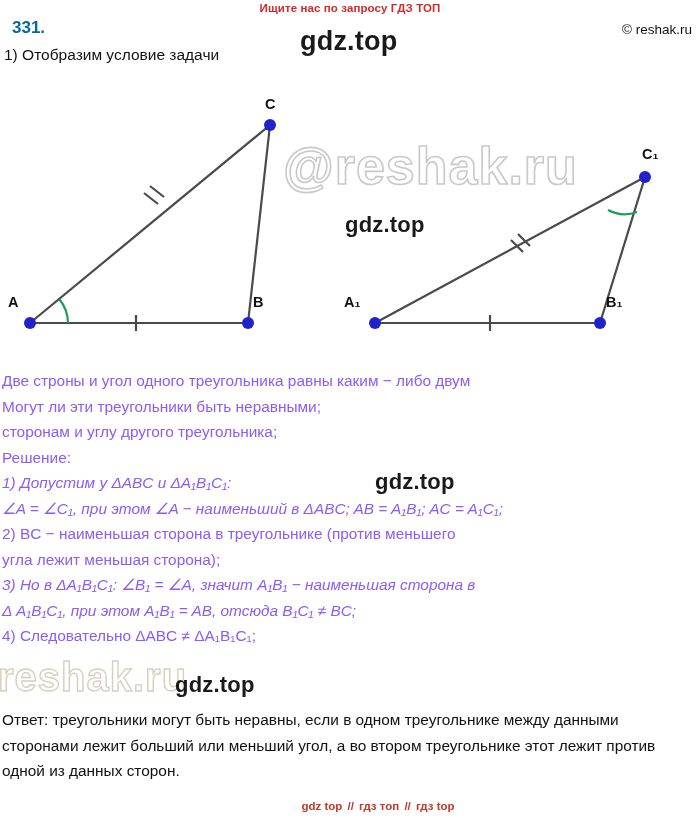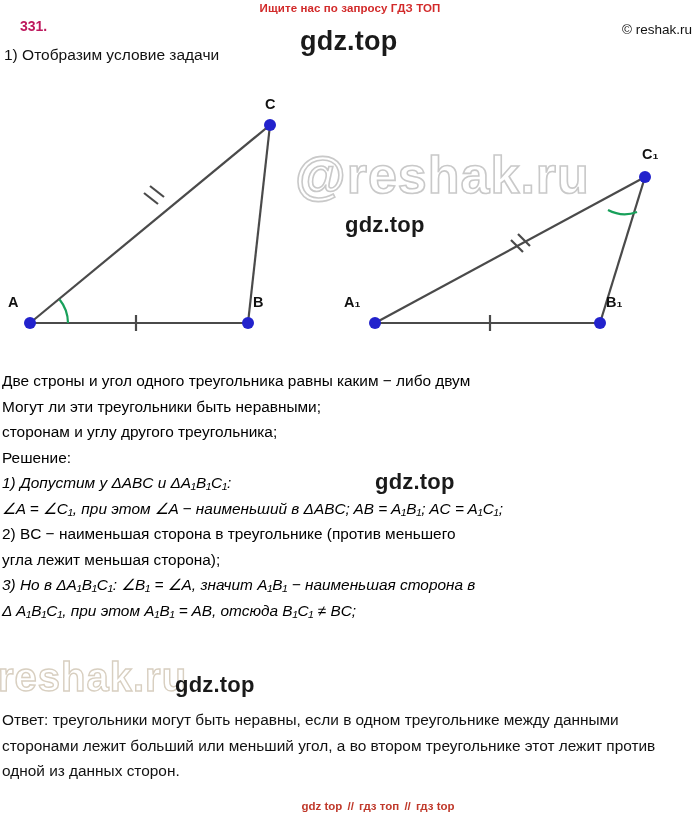--- a/index.html
+++ b/index.html
@@ -30,24 +30,24 @@
     width: 700px;
     text-align: center;
     font-size: 11.5px;
     font-weight: bold;
     color: #d22a2a;
     letter-spacing: 0.1px;
   }
   .task-number {
     position: absolute;
     top: 18px;
-    left: 20px;
-    font-size: 14px;
-    font-weight: bold;
-    color: #be185d;
+    left: 12px;
+    font-size: 17px;
+    font-weight: bold;
+    color: #0369a1;
   }
   .copyright {
     position: absolute;
     top: 22px;
     right: 8px;
     font-size: 13.5px;
     color: #111;
   }
   .line1 {
     position: absolute;
@@ -106,21 +106,21 @@
   .body-text {
     position: absolute;
     top: 368px;
     left: 2px;
     width: 696px;
   }
   .body-text p {
     margin: 0;
     font-size: 15.4px;
     line-height: 25.5px;
-    color: #000000;
+    color: #8b5cf6;
     white-space: nowrap;
   }
   .mi { font-style: italic; }
 
   .answer {
     position: absolute;
     top: 707px;
     left: 2px;
     width: 694px;
     font-size: 15.4px;
@@ -145,21 +145,21 @@
 <body>
 
 <div class="page">
 
   <div class="top-ad">Ищите нас по запросу ГДЗ ТОП</div>
   <div class="task-number">331.</div>
   <div class="copyright">© reshak.ru</div>
   <div class="line1">1) Отобразим условие задачи</div>
 
   <div class="wm wm-gdz" style="top:26px; left:300px;">gdz.top</div>
-  <div class="wm wm-big" style="top:145px; left:283px;margin-left:12px;">@reshak.ru</div>
+  <div class="wm wm-big" style="top:136px; left:283px;">@reshak.ru</div>
   <div class="wm wm-gdz small" style="top:212px; left:345px;">gdz.top</div>
   <div class="wm wm-gdz small" style="top:469px; left:375px;">gdz.top</div>
   <div class="wm wm-left" style="top:655px; left:-2px;">reshak.ru</div>
   <div class="wm wm-gdz small" style="top:672px; left:175px;">gdz.top</div>
 
   <div class="figure">
     <svg width="700" height="275" viewBox="0 0 700 275" xmlns="http://www.w3.org/2000/svg">
 
       <g>
         <line x1="30" y1="243" x2="248" y2="243" stroke="#4a4a4a" stroke-width="2.2"></line>
@@ -207,20 +207,21 @@
     <p>Две строны и угол одного треугольника равны каким − либо двум</p>
     <p>Могут ли эти треугольники быть неравными;</p>
     <p>сторонам и углу другого треугольника;</p>
     <p>Решение:</p>
     <p class="mi">1) Допустим у ΔABC и ΔA₁B₁C₁:</p>
     <p class="mi">∠A = ∠C₁, при этом ∠A − наименьший в ΔABC; AB = A₁B₁; AC = A₁C₁;</p>
     <p>2) BC − наименьшая сторона в треугольнике (против меньшего</p>
     <p>угла лежит меньшая сторона);</p>
     <p class="mi">3) Но в ΔA₁B₁C₁: ∠B₁ = ∠A, значит A₁B₁ − наименьшая сторона в</p>
     <p class="mi">Δ A₁B₁C₁, при этом A₁B₁ = AB, отсюда B₁C₁ ≠ BC;</p>
+    <p>4) Следовательно ΔABC ≠ ΔA₁B₁C₁;</p>
   </div>
 
   <div class="answer">Ответ: треугольники могут быть неравны, если в одном треугольнике между данными сторонами лежит больший или меньший угол, а во втором треугольнике этот лежит против одной из данных сторон.</div>
 
   <div class="footer">
     <span>gdz top</span>
     <span class="sep">//</span>
     <span>гдз топ</span>
     <span class="sep">//</span>
     <span>гдз top</span>

